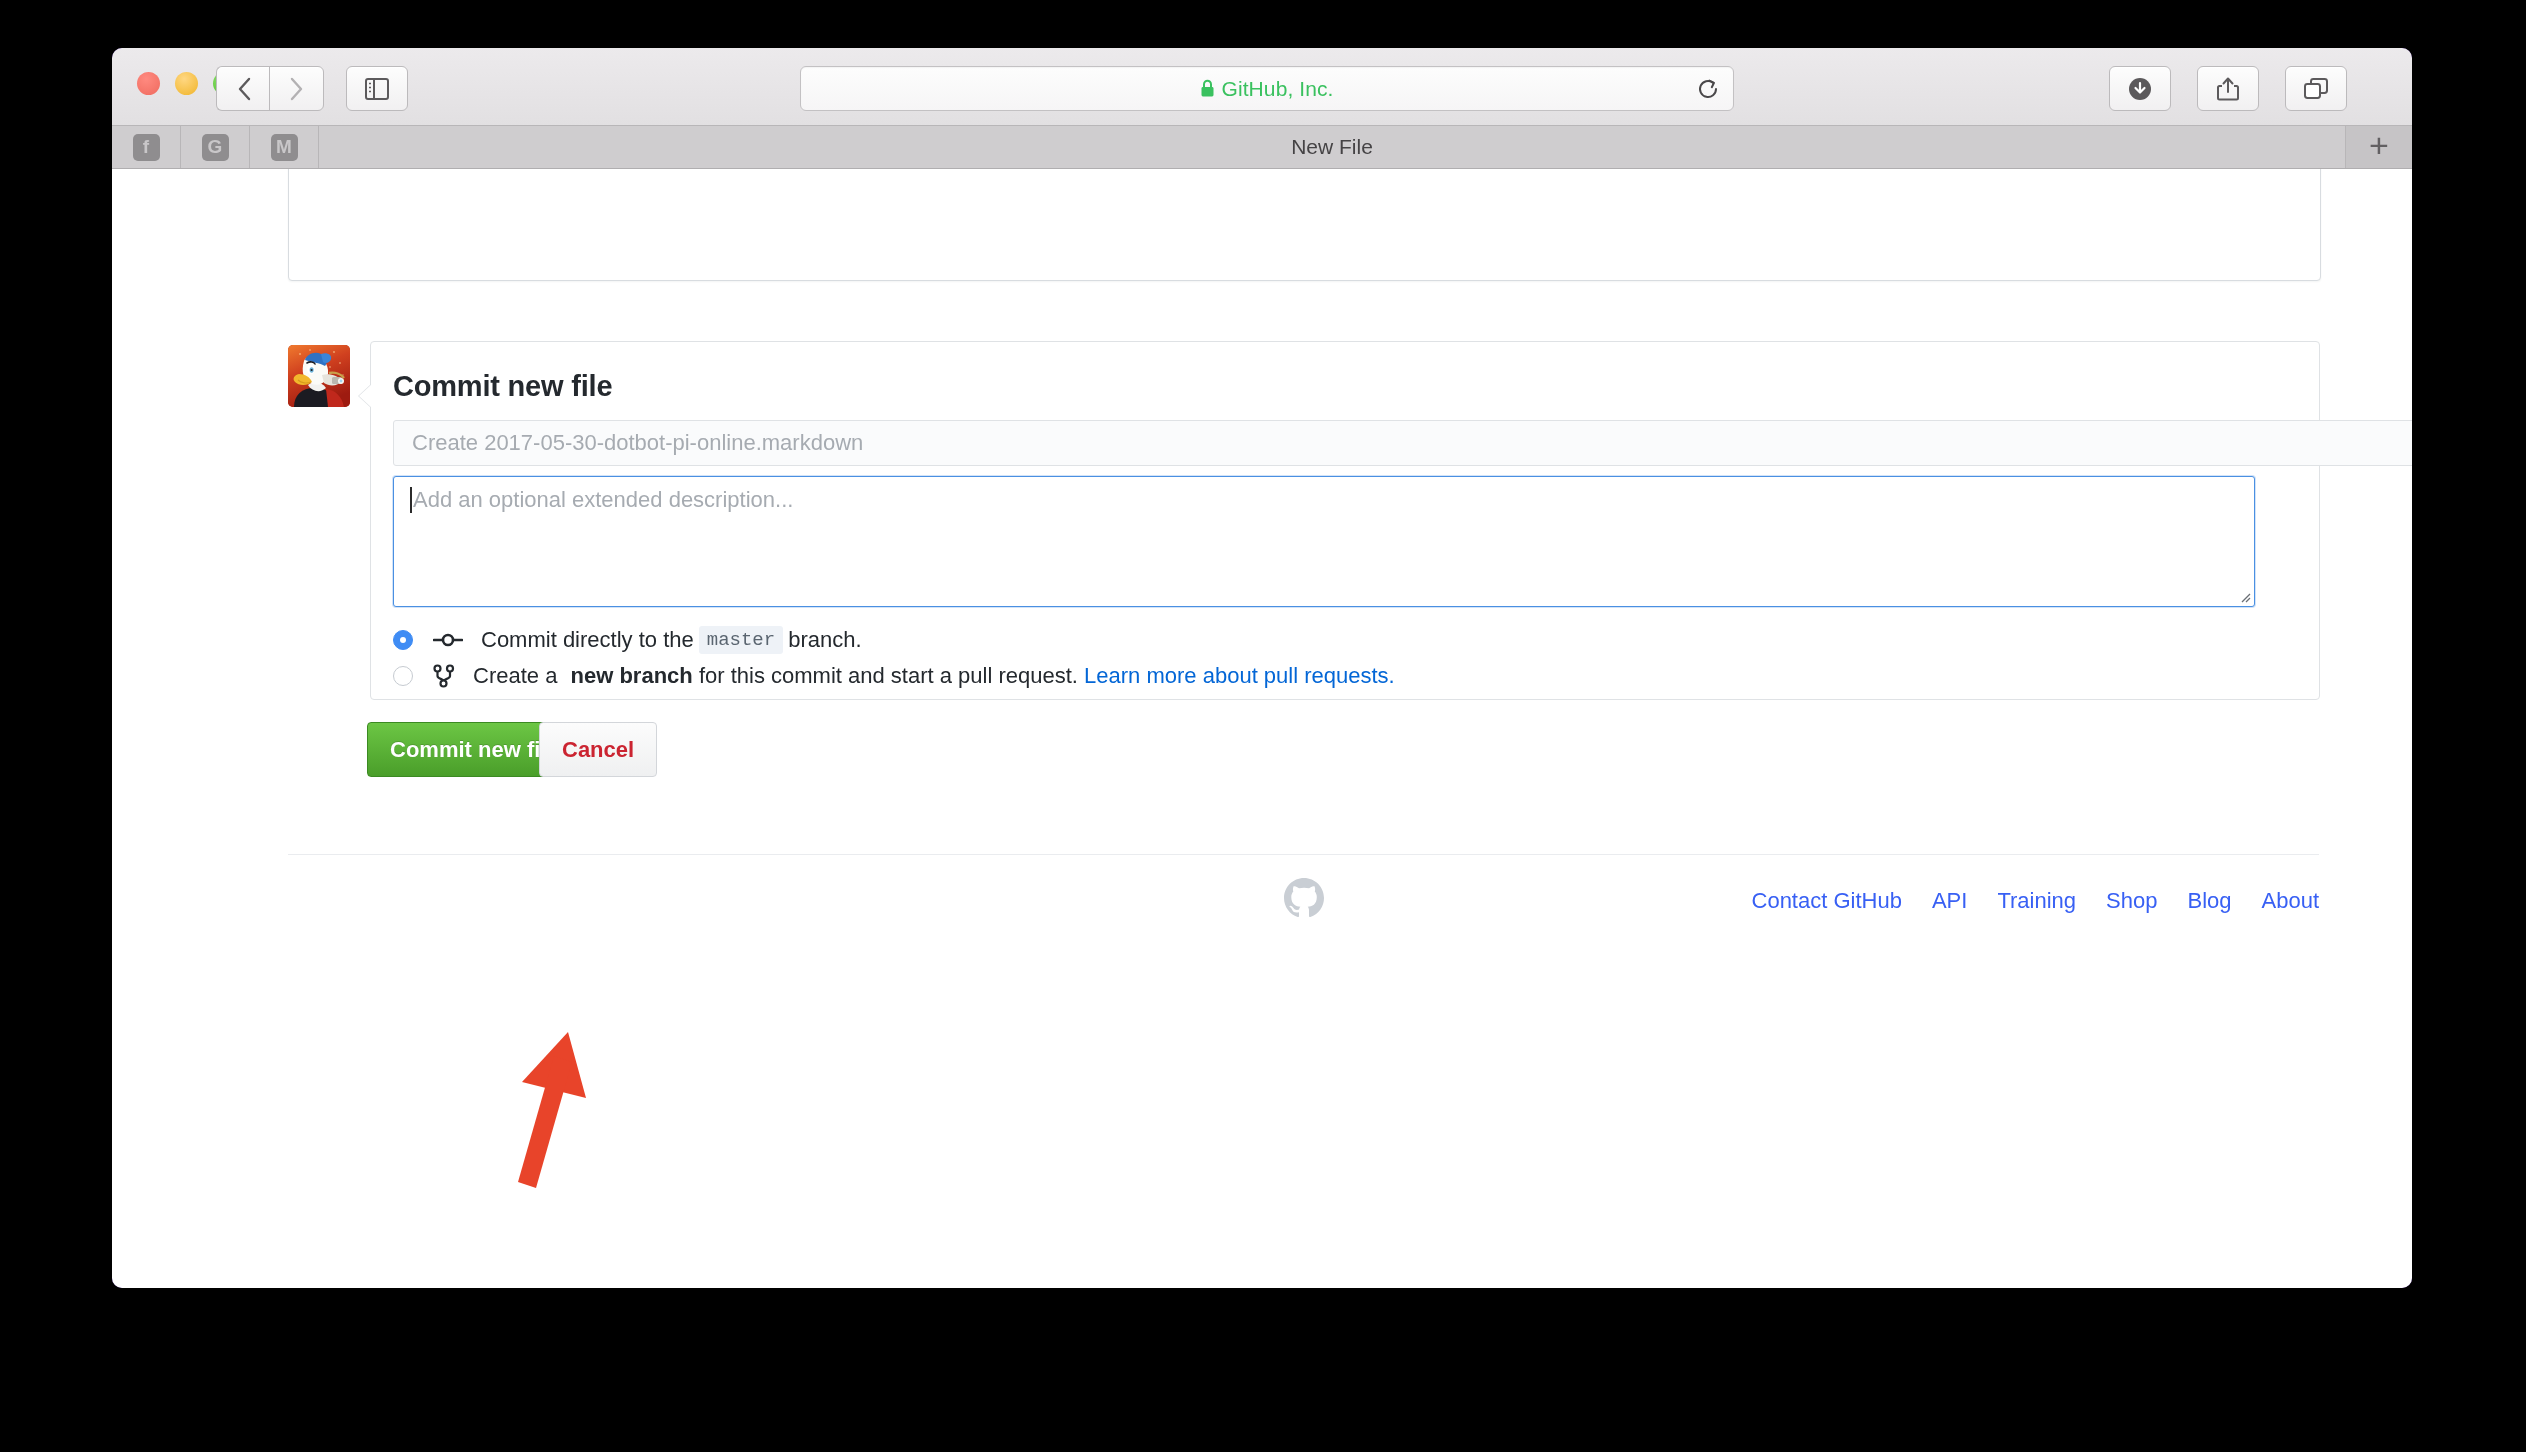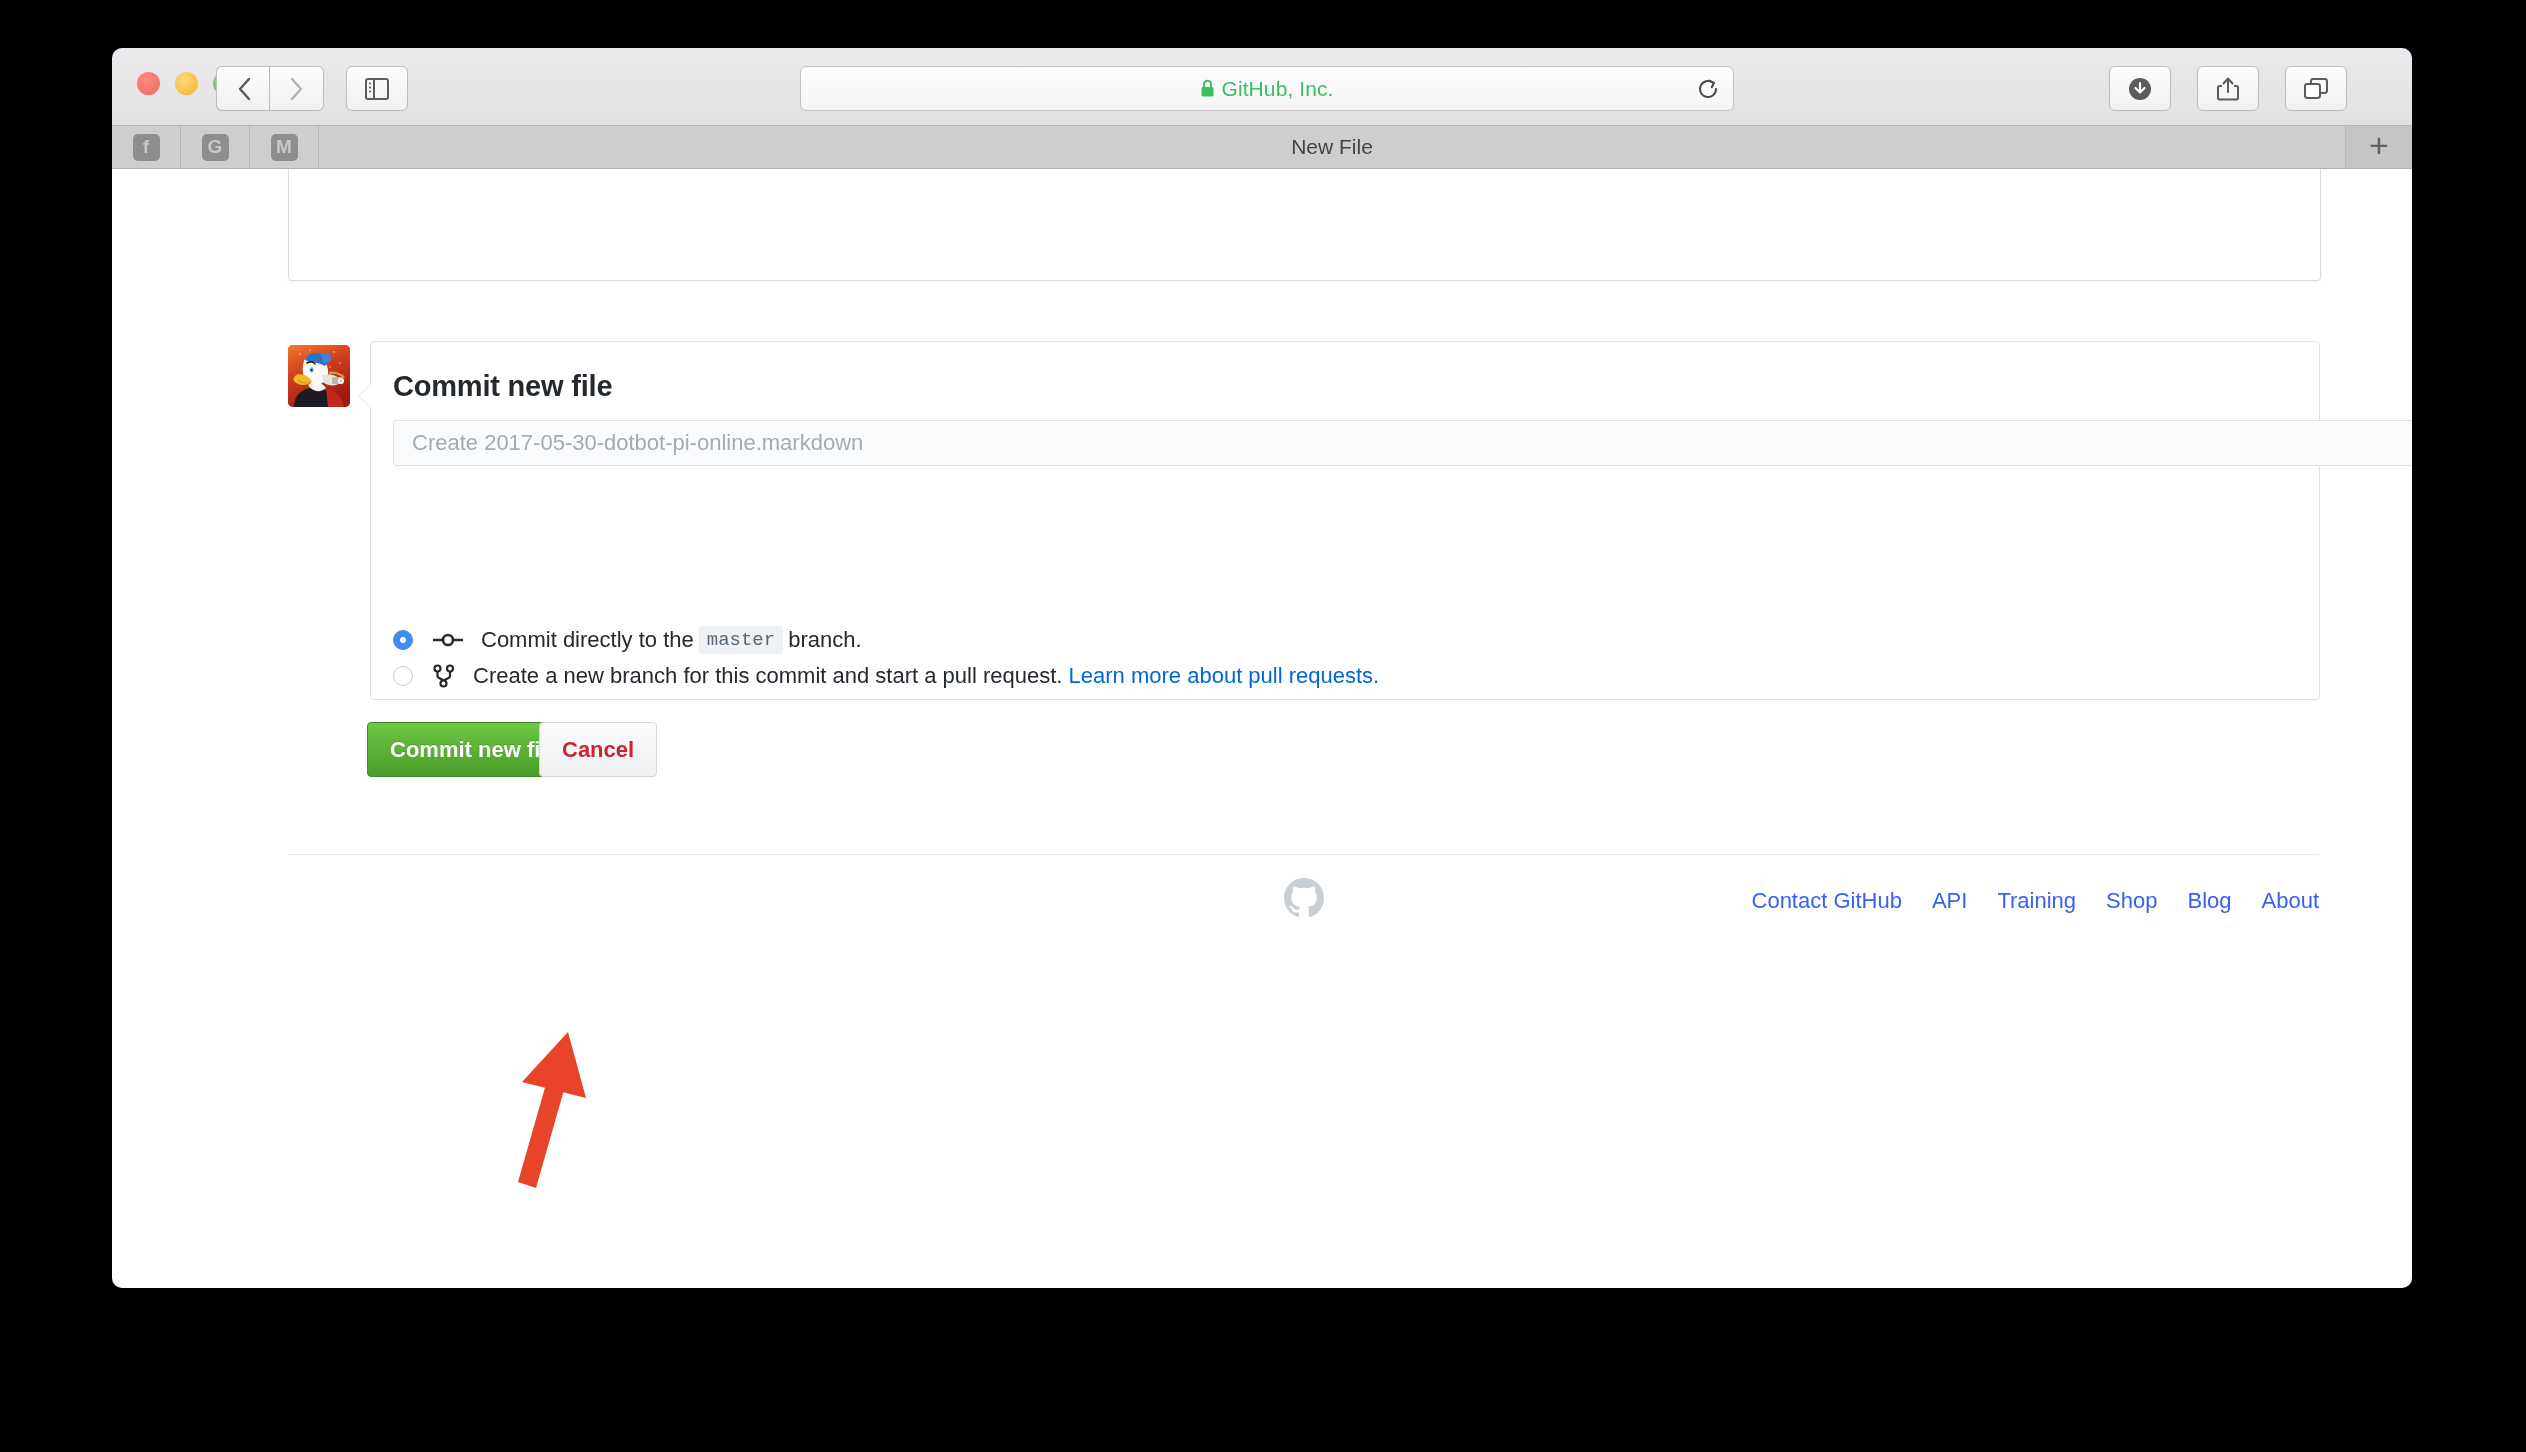--- a/index.html
+++ b/index.html
@@ -272,21 +272,21 @@
 
   code.branch-name {
     font-family: "Liberation Mono", monospace;
     font-size: 19px;
     background: #eef2f7;
     color: #5a6570;
     padding: 3px 8px;
     border-radius: 3px;
     margin: 0 5px;
   }
-  .strong { font-weight: normal; }
+  .strong { font-weight: bold; margin-left: 7px; }
   a.link { color: #0366d6; text-decoration: none; }
 
   
   #commit-btn {
     position: absolute;
     left: 255px; top: 553px;
     padding: 0 22px;
     height: 53px;
     background: linear-gradient(to bottom, #6cc644, #4a9e2a);
     border: 1px solid #3b8a22;
@@ -485,20 +485,26 @@
     <div id="commit-card">
       <div id="card-beak"></div>
       <div id="card-beak-in"></div>
 
       <div id="card-title">Commit new file</div>
 
       <div id="summary-input">
         <span id="summary-placeholder">Create 2017-05-30-dotbot-pi-online.markdown</span>
       </div>
 
+      <div id="desc-textarea">
+        <span id="desc-caret"></span><span id="desc-placeholder">Add an optional extended description...</span>
+        <svg id="resize-grip" viewBox="0 0 14 14">
+          <path d="M13 5 L5 13 M13 9 L9 13" stroke="#6a6f75" stroke-width="1.3" fill="none"></path>
+        </svg>
+      </div>
 
       <div class="radio-row" id="radio-row-1">
         <span class="radio checked"></span>
         <span class="branch-icon">
           <svg width="30" height="20" viewBox="0 0 30 20">
             <line x1="1" y1="10" x2="9" y2="10" stroke="#24292e" stroke-width="2.6" stroke-linecap="round"></line>
             <line x1="21" y1="10" x2="29" y2="10" stroke="#24292e" stroke-width="2.6" stroke-linecap="round"></line>
             <circle cx="15" cy="10" r="5" fill="none" stroke="#24292e" stroke-width="2.6"></circle>
           </svg>
         </span>

